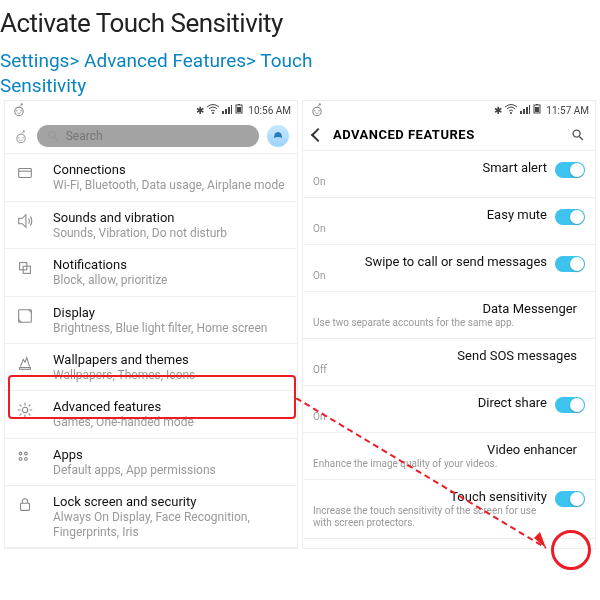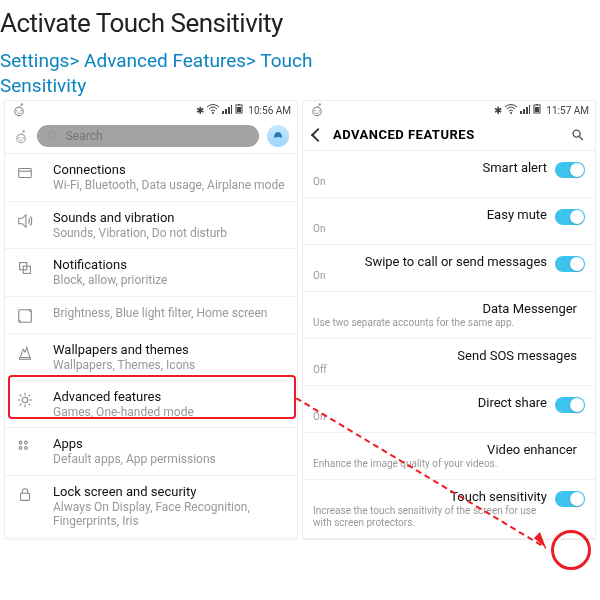--- a/index.html
+++ b/index.html
@@ -150,20 +150,21 @@
           </div>
         </div>
         <div class="item">
           <div class="icon">
             <svg viewBox="0 0 20 20" fill="none" stroke="#888" stroke-width="1.2">
               <rect x="3" y="3" width="14" height="14" rx="1"></rect>
               <path d="M14 3l3 3M3 14l3 3"></path>
             </svg>
           </div>
           <div class="txt">
+            <div class="t">Display</div>
             <div class="s">Brightness, Blue light filter, Home screen</div>
           </div>
         </div>
         <div class="item">
           <div class="icon">
             <svg viewBox="0 0 20 20" fill="none" stroke="#888" stroke-width="1.2">
               <path d="M5 14l3-8 2 3 2-5 3 10"></path>
               <rect x="4" y="15" width="12" height="2"></rect>
             </svg>
           </div>

